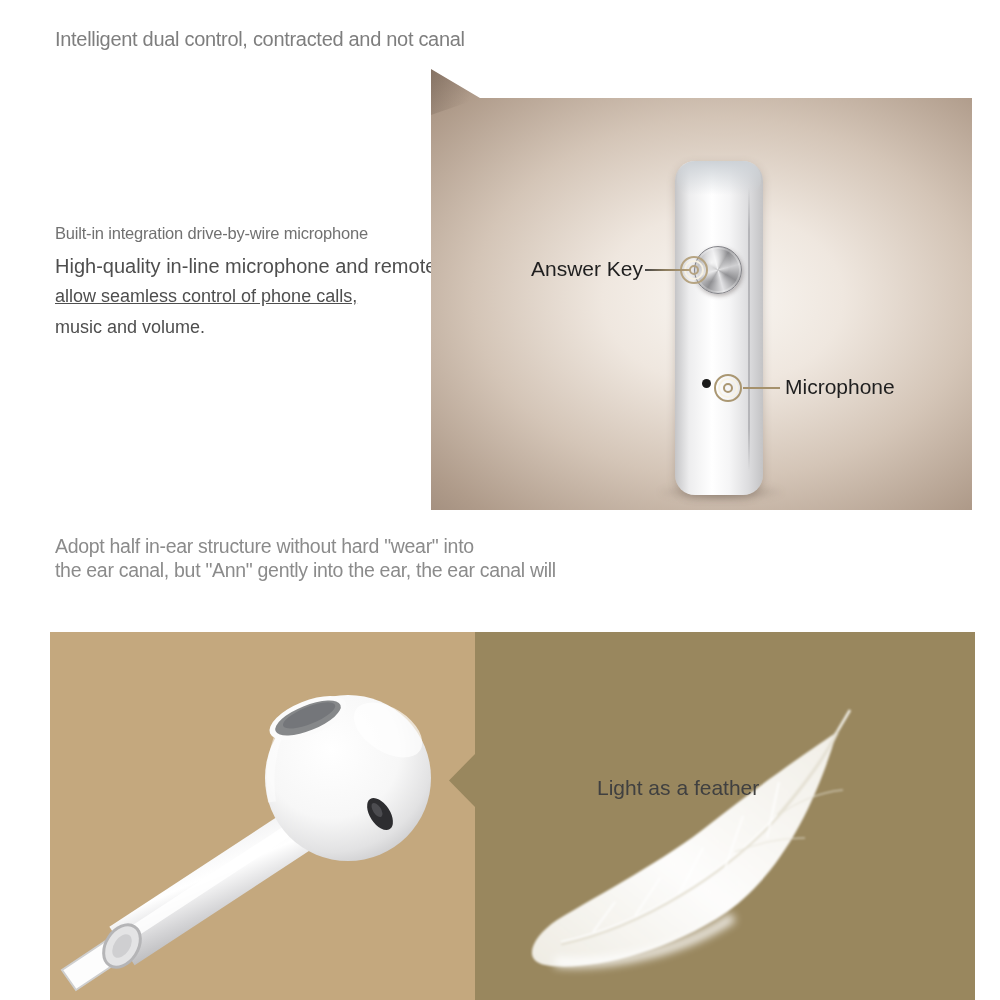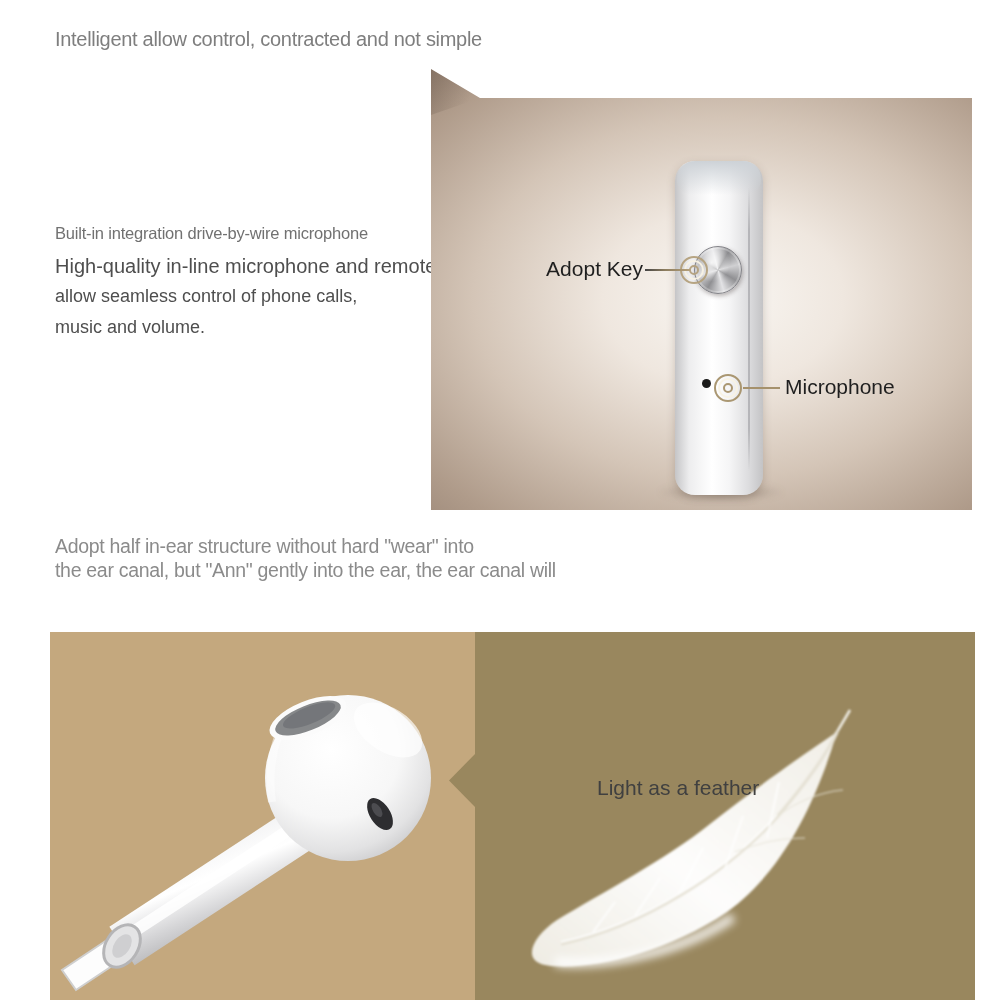--- a/index.html
+++ b/index.html
@@ -4,21 +4,21 @@
 <style>
   html,body{margin:0;padding:0;background:#ffffff;}
   body{width:1000px;height:1000px;position:relative;overflow:hidden;
        font-family:"Liberation Sans", sans-serif;}
   .abs{position:absolute;}
 
   
   .heading{left:55px;top:28px;font-size:20px;color:#7e7e7e;letter-spacing:-0.3px;}
   .feature-line1{left:55px;top:224px;font-size:16.5px;color:#717171;letter-spacing:-0.2px;}
   .feature-line2{left:55px;top:255px;font-size:20px;color:#4e4e4e;}
-  .feature-line3{left:55px;top:286px;font-size:18px;color:#4e4e4e;}
+  .feature-line3{left:55px;top:286px;font-size:18px;color:#4e4e4e;text-decoration:underline;}
   .feature-line4{left:55px;top:317px;font-size:18px;color:#4e4e4e;}
   .fit-par{left:55px;top:534px;font-size:19.5px;line-height:24px;color:#8b8b8b;letter-spacing:-0.3px;}
 
   
   .top-panel{left:431px;top:69px;width:541px;height:441px;
     clip-path:polygon(0 0,49px 29px,100% 29px,100% 100%,0 100%);
     background:radial-gradient(ellipse 430px 310px at 54% 52%,
       #f9f6f2 0%, #efe7df 28%, #d4c5b7 58%, #af9b8a 88%, #a08c7c 100%);}
   .corner-fold{left:0;top:0;width:49px;height:46px;
     clip-path:polygon(0 0,100% 63%,0 100%);
@@ -59,21 +59,21 @@
   .panel-left{left:50px;top:632px;width:425px;height:368px;background:#c4a87e;overflow:hidden;}
   .panel-right{left:475px;top:632px;width:500px;height:368px;background:#99875e;overflow:hidden;}
   .arrow-notch{left:449px;top:753px;width:27px;height:55px;background:#99875e;
     clip-path:polygon(100% 0,100% 100%,0 50%);}
   .feather-caption{left:82px;top:144px;font-size:21px;color:#404040;margin-left:40px;}
   svg{display:block;}
 </style>
 </head>
 <body>
 
-<div class="abs heading">Intelligent allow control, contracted and not simple</div>
+<div class="abs heading">Intelligent dual control, contracted and not canal</div>
 
 <div>
   <div class="abs feature-line1">Built-in integration drive-by-wire microphone</div>
   <div class="abs feature-line2">High-quality in-line microphone and remote</div>
   <div class="abs feature-line3">allow seamless control of phone calls,</div>
   <div class="abs feature-line4">music and volume.</div>
 </div>
 
 <div class="abs top-panel">
   <div class="abs corner-fold"></div>
@@ -81,21 +81,21 @@
   <div class="abs remote">
     <div class="abs remote-crease"></div>
   </div>
   <div class="abs answer-btn"></div>
   <div class="abs mic-hole"></div>
 
   <div class="abs ring tgt-a-outer"></div>
   <div class="abs ring tgt-a-mid"></div>
   <div class="abs ring tgt-a-in"></div>
   <div class="abs answer-line"></div>
-  <div class="abs answer-label">Adopt Key</div>
+  <div class="abs answer-label">Answer Key</div>
 
   <div class="abs ring tgt-m-outer"></div>
   <div class="abs ring tgt-m-mid"></div>
   <div class="abs ring tgt-m-in"></div>
   <div class="abs mic-line"></div>
   <div class="abs mic-label">Microphone</div>
 </div>
 
 <div class="abs fit-par">
   <div>Adopt half in-ear structure without hard "wear" into</div>

